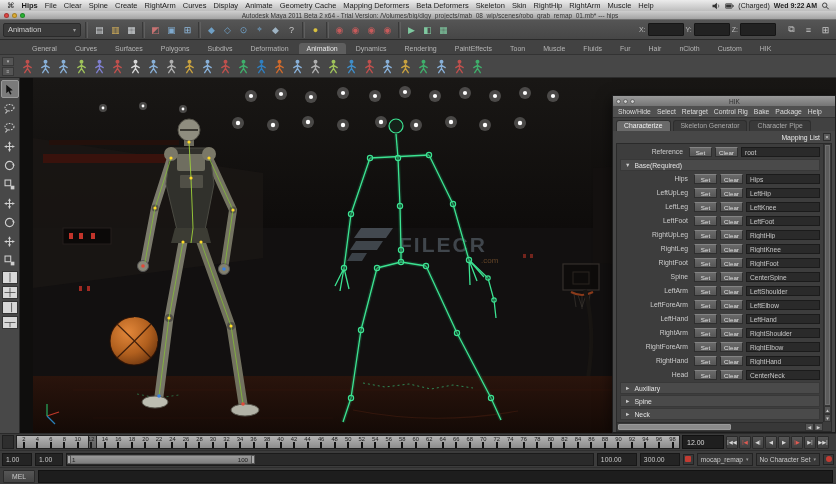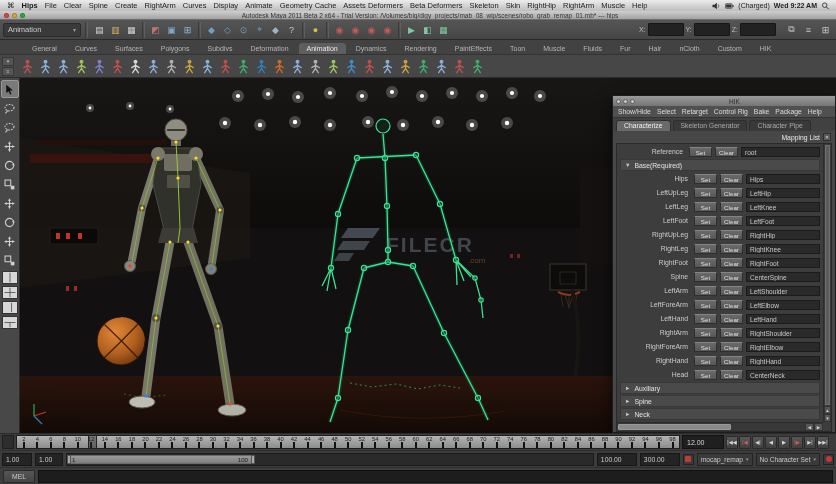--- a/index.html
+++ b/index.html
@@ -47,21 +47,21 @@
   .shelf-icon svg{width:100%;height:100%;}
 
   
   #main{position:relative;height:355px;display:flex;background:#0f0e0d;}
   #toolbox{width:20px;background:#484848;border-right:1px solid #2a2a2a;display:flex;flex-direction:column;align-items:center;padding-top:2px;gap:1px;z-index:3;}
   .tool{width:18px;height:18px;display:flex;align-items:center;justify-content:center;border-radius:2px;color:#cfcfcf;}
   .tool.active{background:#7a7a7a;border:1px solid #9a9a9a;color:#111;}
   .tool svg{width:13px;height:13px;}
   .laybtn{width:16px;height:13px;background:#d8d8d8;border:1px solid #333;margin-top:1px;position:relative;}
   .laybtn svg{position:absolute;inset:0;width:100%;height:100%;}
-  #viewport{position:relative;flex:1;overflow:hidden;}
+  #viewport{position:relative;flex:1;overflow:hidden;padding-left:13px;}
   #scene{width:816px;height:355px;display:block;}
 
   
   #hik{position:absolute;right:0;top:17px;width:224px;height:338px;background:#474747;
     border:1px solid #1d1d1d;box-shadow:0 4px 14px rgba(0,0,0,.6);z-index:5;display:flex;flex-direction:column;font-size:7px;color:#ccc;}
   #hikTitlebar{height:10px;background:linear-gradient(#9a9a9a,#757575);display:flex;align-items:center;padding:0 3px;}
   .hik-tl{width:5px;height:5px;border-radius:50%;background:#c9c9c9;border:1px solid #5f5f5f;margin-right:2px;}
   #hikTitle{flex:1;text-align:center;color:#2e2e2e;font-size:6.5px;}
   #hikMenus{height:12px;background:#505050;border-bottom:1px solid #333;display:flex;align-items:center;gap:6px;padding:0 5px;font-size:6.8px;color:#ddd;white-space:nowrap;}
   #hikTabs{height:13px;background:#414141;display:flex;align-items:flex-end;padding:1px 3px 0;gap:2px;font-size:6.8px;}
@@ -161,21 +161,21 @@
         <span class="mac-menu bold">Hips</span>
         <span class="mac-menu">File</span>
         <span class="mac-menu">Clear</span>
         <span class="mac-menu">Spine</span>
         <span class="mac-menu">Create</span>
         <span class="mac-menu">RightArm</span>
         <span class="mac-menu">Curves</span>
         <span class="mac-menu">Display</span>
         <span class="mac-menu">Animate</span>
         <span class="mac-menu">Geometry Cache</span>
-        <span class="mac-menu">Assets Deformers</span>
+        <span class="mac-menu">Mapping Deformers</span>
         <span class="mac-menu">Beta Deformers</span>
         <span class="mac-menu">Skeleton</span>
         <span class="mac-menu">Skin</span>
         <span class="mac-menu">RightHip</span>
         <span class="mac-menu">RightArm</span>
         <span class="mac-menu">Muscle</span>
         <span class="mac-menu">Help</span>
       </span>
     <span id="macRight">
       <svg class="mac-ic" viewBox="0 0 10 10">

